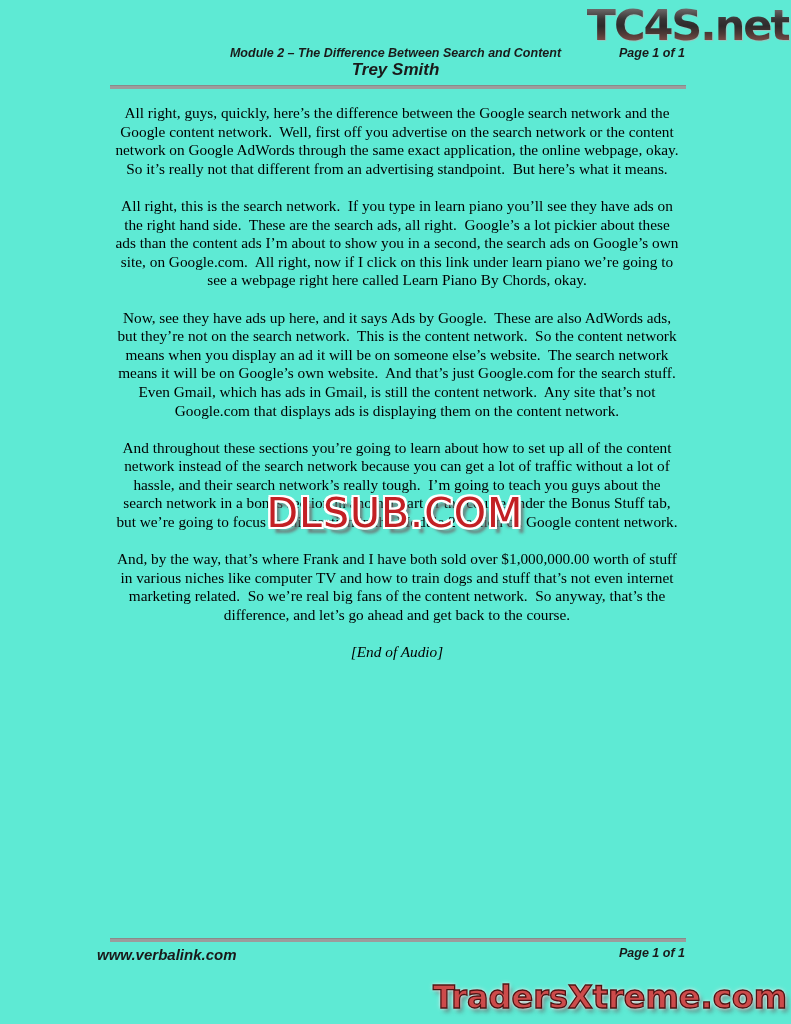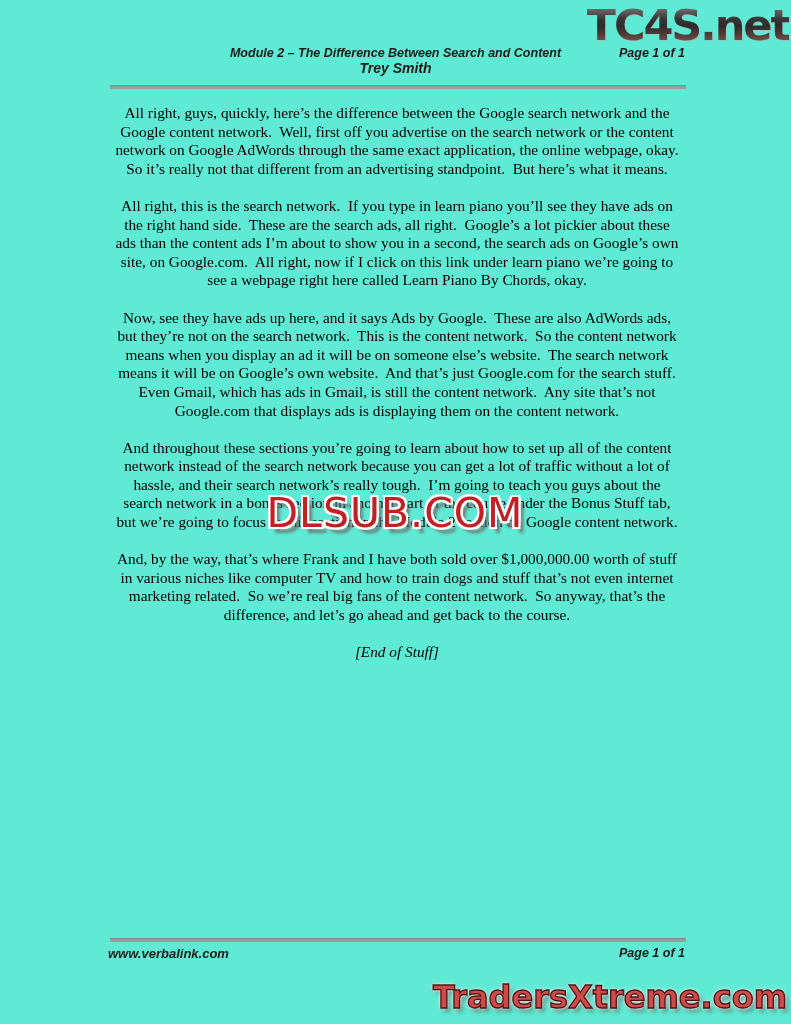--- a/index.html
+++ b/index.html
@@ -46,21 +46,21 @@
     font-family: "Liberation Sans", sans-serif;
     font-weight: bold; font-style: italic;
     font-size: 12.5px; color: #1a1a1a;
   }
   .header-subtitle {
     position: absolute;
     top: 60px; left: 0; width: 791px;
     text-align: center;
     font-family: "Liberation Sans", sans-serif;
     font-weight: bold; font-style: italic;
-    font-size: 14px; color: #1a1a1a;
+    font-size: 17px; color: #1a1a1a;
   }
   .rule {
     position: absolute;
     left: 110px; width: 576px; height: 4px;
     background: #9c9c9c;
     border-top: 1px solid #8a8a8a;
   }
   .rule-header { top: 85px; }
   .rule-footer { top: 938px; }
 
@@ -94,24 +94,24 @@
       -2px -2px 0 #ffffff, 2px -2px 0 #ffffff,
       -2px 2px 0 #ffffff, 2px 2px 0 #ffffff,
       -2px 0 0 #ffffff, 2px 0 0 #ffffff,
       0 -2px 0 #ffffff, 0 2px 0 #ffffff,
       5px 6px 3px rgba(110,110,110,0.85);
   }
 
   
   .footer-site {
     position: absolute;
-    top: 946px; left: 108px;
+    top: 946px; left: 97px;
     font-family: "Liberation Sans", sans-serif;
     font-weight: bold; font-style: italic;
-    font-size: 13px; color: #1a1a1a;
+    font-size: 15px; color: #1a1a1a;
   }
   .footer-page {
     position: absolute;
     top: 946px; right: 106px;
     font-family: "Liberation Sans", sans-serif;
     font-weight: bold; font-style: italic;
     font-size: 12.5px; color: #1a1a1a;
   }
 
   
@@ -142,21 +142,21 @@
   <div class="header-subtitle">Trey Smith</div>
 
   <div class="rule rule-header"></div>
 
   <div class="body-text">
     <p>All right, guys, quickly, here’s the difference between the Google search network and the Google content network.  Well, first off you advertise on the search network or the content network on Google AdWords through the same exact application, the online webpage, okay.  So it’s really not that different from an advertising standpoint.  But here’s what it means.</p>
     <p>All right, this is the search network.  If you type in learn piano you’ll see they have ads on the right hand side.  These are the search ads, all right.  Google’s a lot pickier about these ads than the content ads I’m about to show you in a second, the search ads on Google’s own site, on Google.com.  All right, now if I click on this link under learn piano we’re going to see a webpage right here called Learn Piano By Chords, okay.</p>
     <p>Now, see they have ads up here, and it says Ads by Google.  These are also AdWords ads, but they’re not on the search network.  This is the content network.  So the content network means when you display an ad it will be on someone else’s website.  The search network means it will be on Google’s own website.  And that’s just Google.com for the search stuff.  Even Gmail, which has ads in Gmail, is still the content network.  Any site that’s not Google.com that displays ads is displaying them on the content network.</p>
     <p>And throughout these sections you’re going to learn about how to set up all of the content network instead of the search network because you can get a lot of traffic without a lot of hassle, and their search network’s really tough.  I’m going to teach you guys about the search network in a bonus section in another part of the course under the Bonus Stuff tab, but we’re going to focus in this section in the Module 2 section on Google content network.</p>
     <p>And, by the way, that’s where Frank and I have both sold over $1,000,000.00 worth of stuff in various niches like computer TV and how to train dogs and stuff that’s not even internet marketing related.  So we’re real big fans of the content network.  So anyway, that’s the difference, and let’s go ahead and get back to the course.</p>
-    <p class="end-note">[End of Stuff]</p>
+    <p class="end-note">[End of Audio]</p>
   </div>
 
   <div class="watermark">DLSUB.COM</div>
 
   <div class="rule rule-footer"></div>
 
   <div class="footer-site">www.verbalink.com</div>
 
   <div class="footer-page">Page 1 of 1</div>
 

